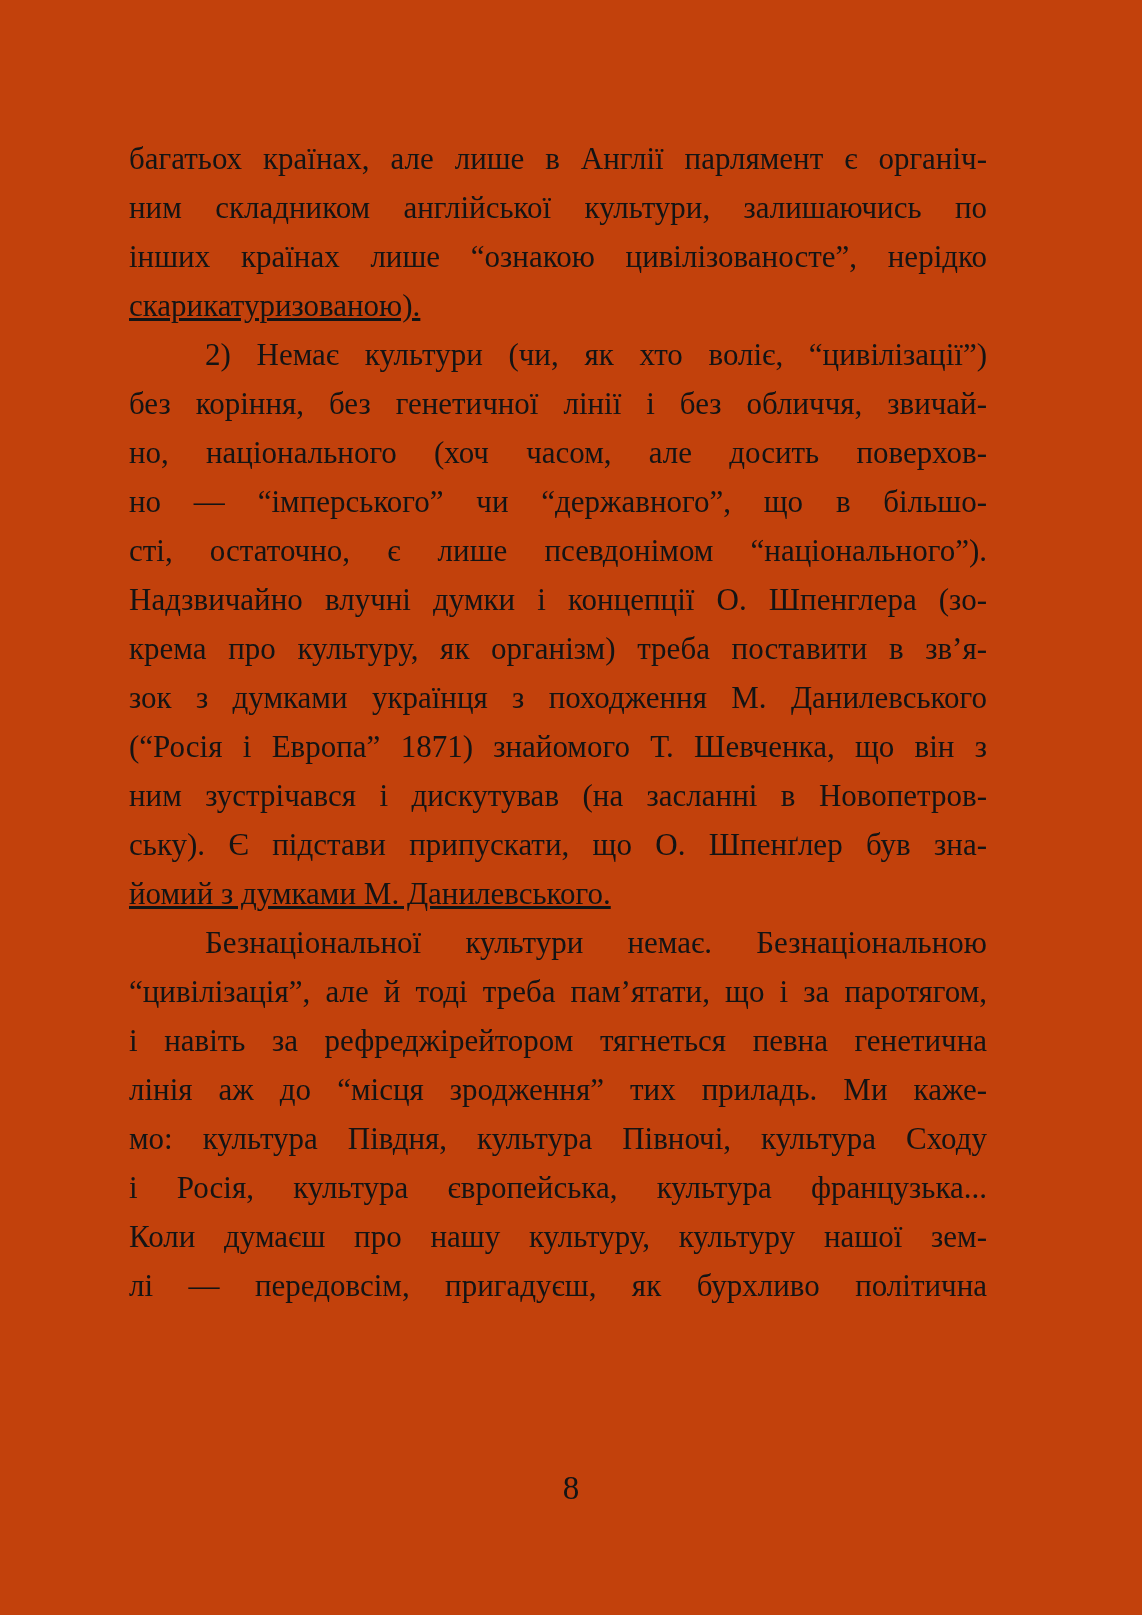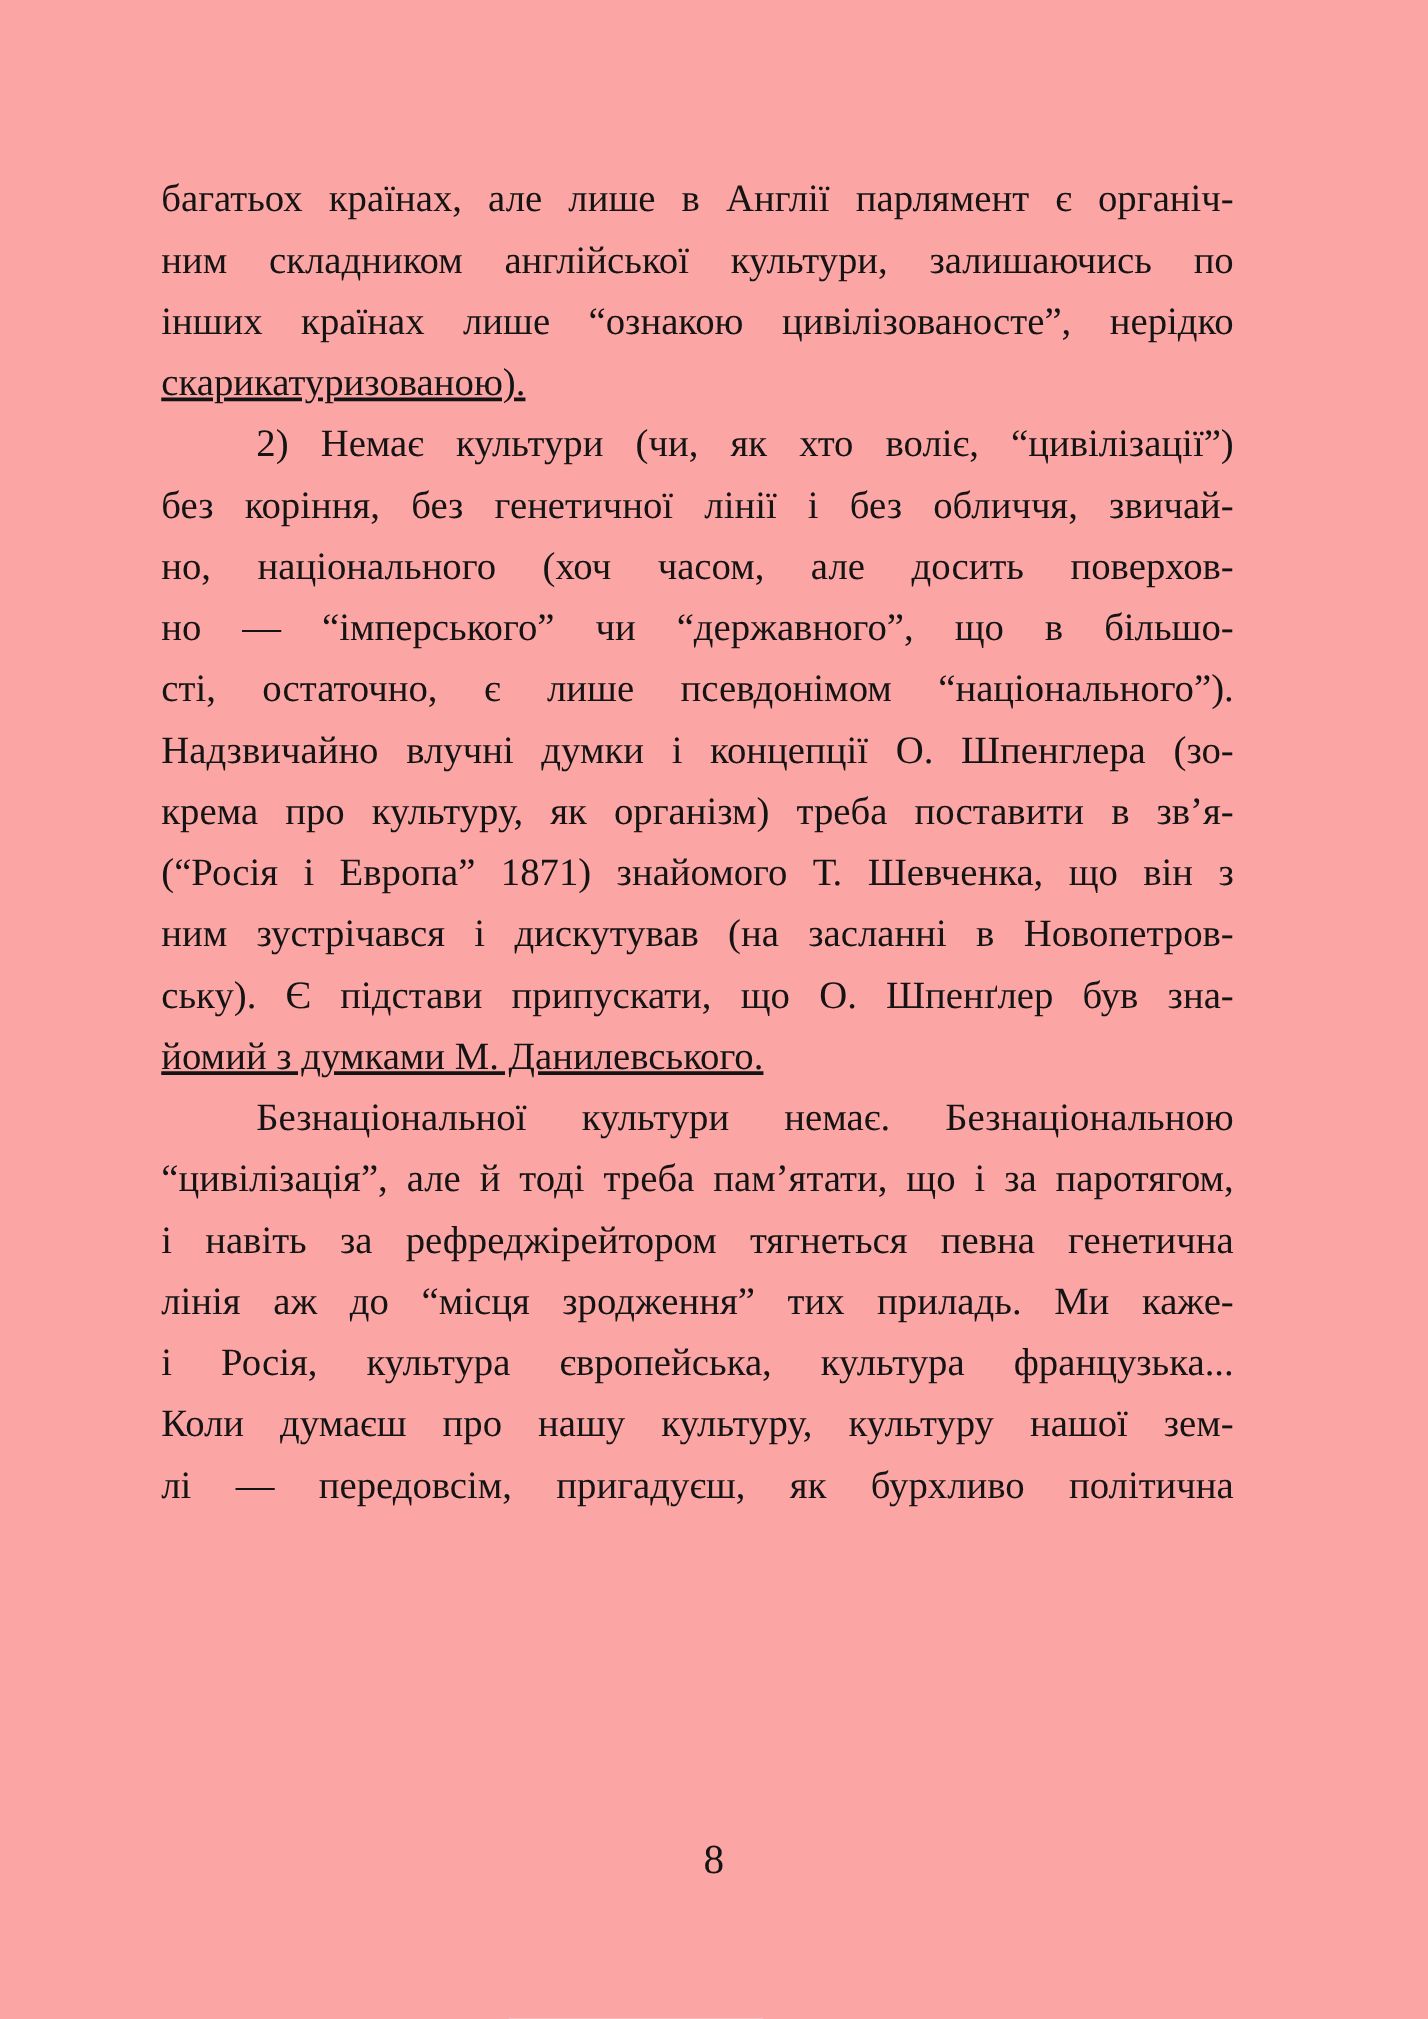--- a/index.html
+++ b/index.html
@@ -11,21 +11,21 @@
     width: 1142px;
     height: 1615px;
     position: relative;
     font-family: "Liberation Serif", serif;
     color: #141414;
     overflow: hidden;
   }
   .page {
     position: absolute;
     inset: 0;
-    background: #fca5a5;
+    background: #c2410c;
   }
   .text-block {
     position: absolute;
     left: 129px;
     top: 134px;
     width: 858px;
     font-size: 31px;
     line-height: 49px;
   }
   .paragraph { margin: 0; }
@@ -67,29 +67,31 @@
         <div class="line no-just"><span>скарикатуризованою).</span></div>
       </div>
       <div class="paragraph">
         <div class="line first-indent"><span>2) Немає культури (чи, як хто воліє, “цивілізації”)</span></div>
         <div class="line"><span>без коріння, без генетичної лінії і без обличчя, звичай-</span></div>
         <div class="line"><span>но, національного (хоч часом, але досить поверхов-</span></div>
         <div class="line"><span>но — “імперського” чи “державного”, що в більшо-</span></div>
         <div class="line"><span>сті, остаточно, є лише псевдонімом “національного”).</span></div>
         <div class="line"><span>Надзвичайно влучні думки і концепції О. Шпенглера (зо-</span></div>
         <div class="line"><span>крема про культуру, як організм) треба поставити в зв’я-</span></div>
+        <div class="line"><span>зок з думками українця з походження М. Данилевського</span></div>
         <div class="line"><span>(“Росія і Европа” 1871) знайомого Т. Шевченка, що він з</span></div>
         <div class="line"><span>ним зустрічався і дискутував (на засланні в Новопетров-</span></div>
         <div class="line"><span>ську). Є підстави припускати, що О. Шпенґлер був зна-</span></div>
         <div class="line no-just"><span>йомий з думками М. Данилевського.</span></div>
       </div>
       <div class="paragraph">
         <div class="line first-indent"><span>Безнаціональної культури немає. Безнаціональною</span></div>
         <div class="line"><span>“цивілізація”, але й тоді треба пам’ятати, що і за паротягом,</span></div>
         <div class="line"><span>і навіть за рефреджірейтором тягнеться певна генетична</span></div>
         <div class="line"><span>лінія аж до “місця зродження” тих приладь. </span><span class="italic">Ми каже-</span></div>
+        <div class="line"><span class="italic">мо:</span><span> культура Півдня, культура Півночі, культура Сходу</span></div>
         <div class="line"><span>і Росія, культура європейська, культура французька...</span></div>
         <div class="line"><span>Коли думаєш про нашу культуру, культуру нашої зем-</span></div>
         <div class="line"><span>лі — передовсім, пригадуєш, як бурхливо політична</span></div>
       </div>
     </div>
   <div class="page-number">8</div>
 </div>
 
 </body></html>

